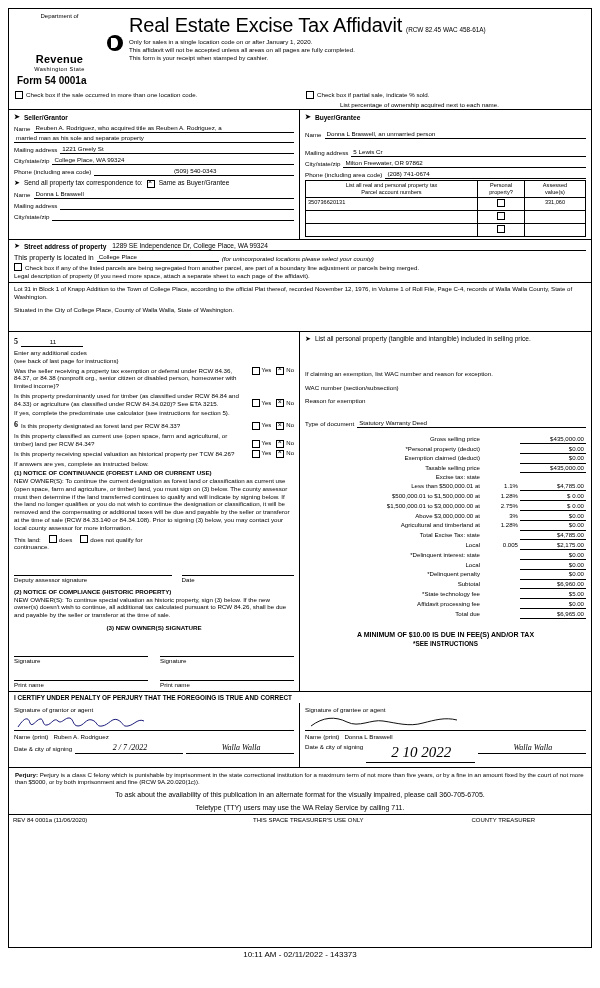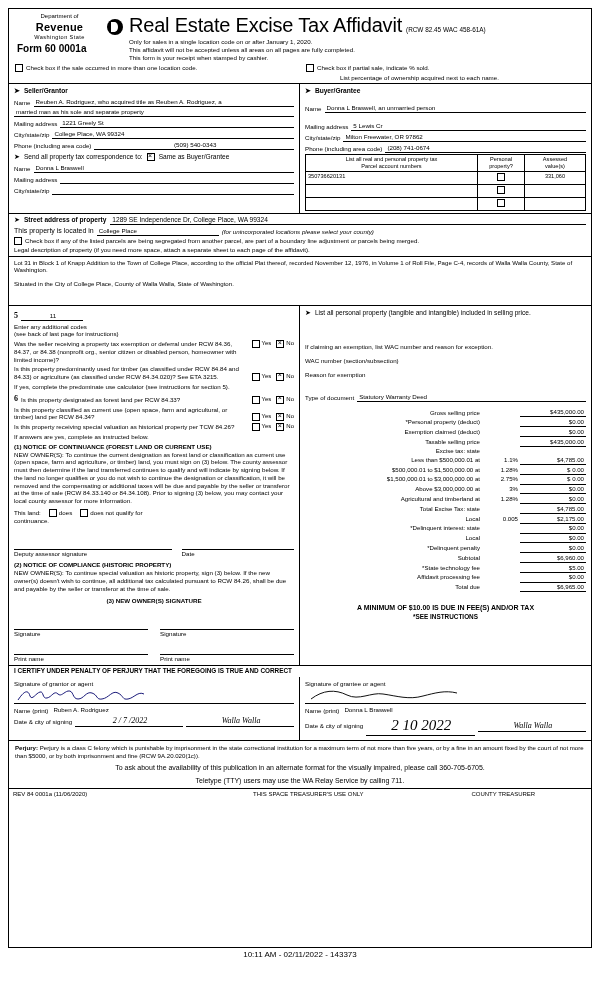--- a/index.html
+++ b/index.html
@@ -2,21 +2,21 @@
 <html><head>
 <meta charset="utf-8">
 <style>
   html,body{margin:0;padding:0;background:#fff;}
   body{width:600px;height:988px;font-family:"Liberation Sans",sans-serif;color:#000;}
   .page{position:relative;width:600px;height:988px;overflow:hidden;}
   .sheet{position:absolute;left:8px;top:8px;width:584px;height:940px;border:1px solid #000;box-sizing:border-box;font-size:6.2px;line-height:1.25;}
   .hdr{display:flex;align-items:flex-start;padding:4px 6px 2px 6px;}
   .dor{width:108px;flex:none;}
   .dor-line1{font-size:6px;text-align:center;}
-  .dor-big{font-weight:bold;font-size:11px;letter-spacing:.2px;}
+  .dor-big{font-weight:bold;font-size:11px;letter-spacing:.2px;margin-top:32px;}
   .dor-sub{font-size:5.6px;text-align:center;letter-spacing:.4px;}
   .dor-wrap{display:flex;align-items:center;gap:3px;}
   .dor-txt{text-align:center;flex:1;}
   .circle{width:16px;height:16px;border-radius:50%;background:#000;flex:none;position:relative;}
   .circle:after{content:"";position:absolute;left:4px;top:3px;width:7px;height:10px;background:#fff;border-radius:0 50% 50% 0;}
   .title-col{flex:1;padding-left:6px;}
   .maintitle{font-size:20px;font-weight:normal;letter-spacing:-.2px;display:inline;}
   .rcwtop{font-size:6.4px;display:inline;padding-left:4px;}
   .subline{font-size:6.2px;}
   .formno{font-size:10px;font-weight:bold;padding:2px 0 0 2px;}
@@ -77,21 +77,21 @@
     <div class="hdr">
       <div class="dor">
         <div class="dor-wrap">
           <div class="dor-txt">
             <div class="dor-line1">Department of</div>
             <div class="dor-big">Revenue</div>
             <div class="dor-sub">Washington State</div>
           </div>
           <div class="circle"></div>
         </div>
-        <div class="formno">Form 60 0001a</div>
+        <div class="formno">Form 54 0001a</div>
       </div>
       <div class="title-col">
         <span class="maintitle">Real Estate Excise Tax Affidavit</span><span class="rcwtop">(RCW 82.45 WAC 458-61A)</span>
         <div class="subline">Only for sales in a single location code on or after January 1, 2020.</div>
         <div class="subline">This affidavit will not be accepted unless all areas on all pages are fully completed.</div>
         <div class="subline">This form is your receipt when stamped by cashier.</div>
       </div>
     </div>
 
     <div style="display:flex;">
@@ -491,21 +491,21 @@
         <div>Signature of grantee or agent</div>
         <div style="position:relative;height:16px;" class="bb">
           <svg class="sig" width="200" height="16" viewBox="0 0 200 16">
             <path d="M6 12 C18 3, 30 2, 42 8 C54 14, 66 5, 78 7 C92 9, 104 13, 118 9 C130 6, 140 3, 152 6" fill="none" stroke="#111" stroke-width="1"></path>
           </svg>
         </div>
         <div class="fld">
           <span class="fl">Name (print)</span>
           <span class="fv nb">Donna L Braswell</span>
         </div>
-        <div class="fld" style="align-items:center;">
+        <div class="fld" style="align-items:flex-start;">
           <span class="fl">Date &amp; city of signing</span>
           <span class="fv handbig center">2  10  2022</span>
           <span class="fv hand center">Walla Walla</span>
         </div>
       </div>
     </div>
 
     <div class="perjury">
       <span class="bold">Perjury:</span>
       <span>Perjury is a class C felony which is punishable by imprisonment in the state correctional institution for a maximum term of not more than five years, or by a fine in an amount fixed by the court of not more than $5000, or by both imprisonment and fine (RCW 9A.20.020(1c)).</span>

